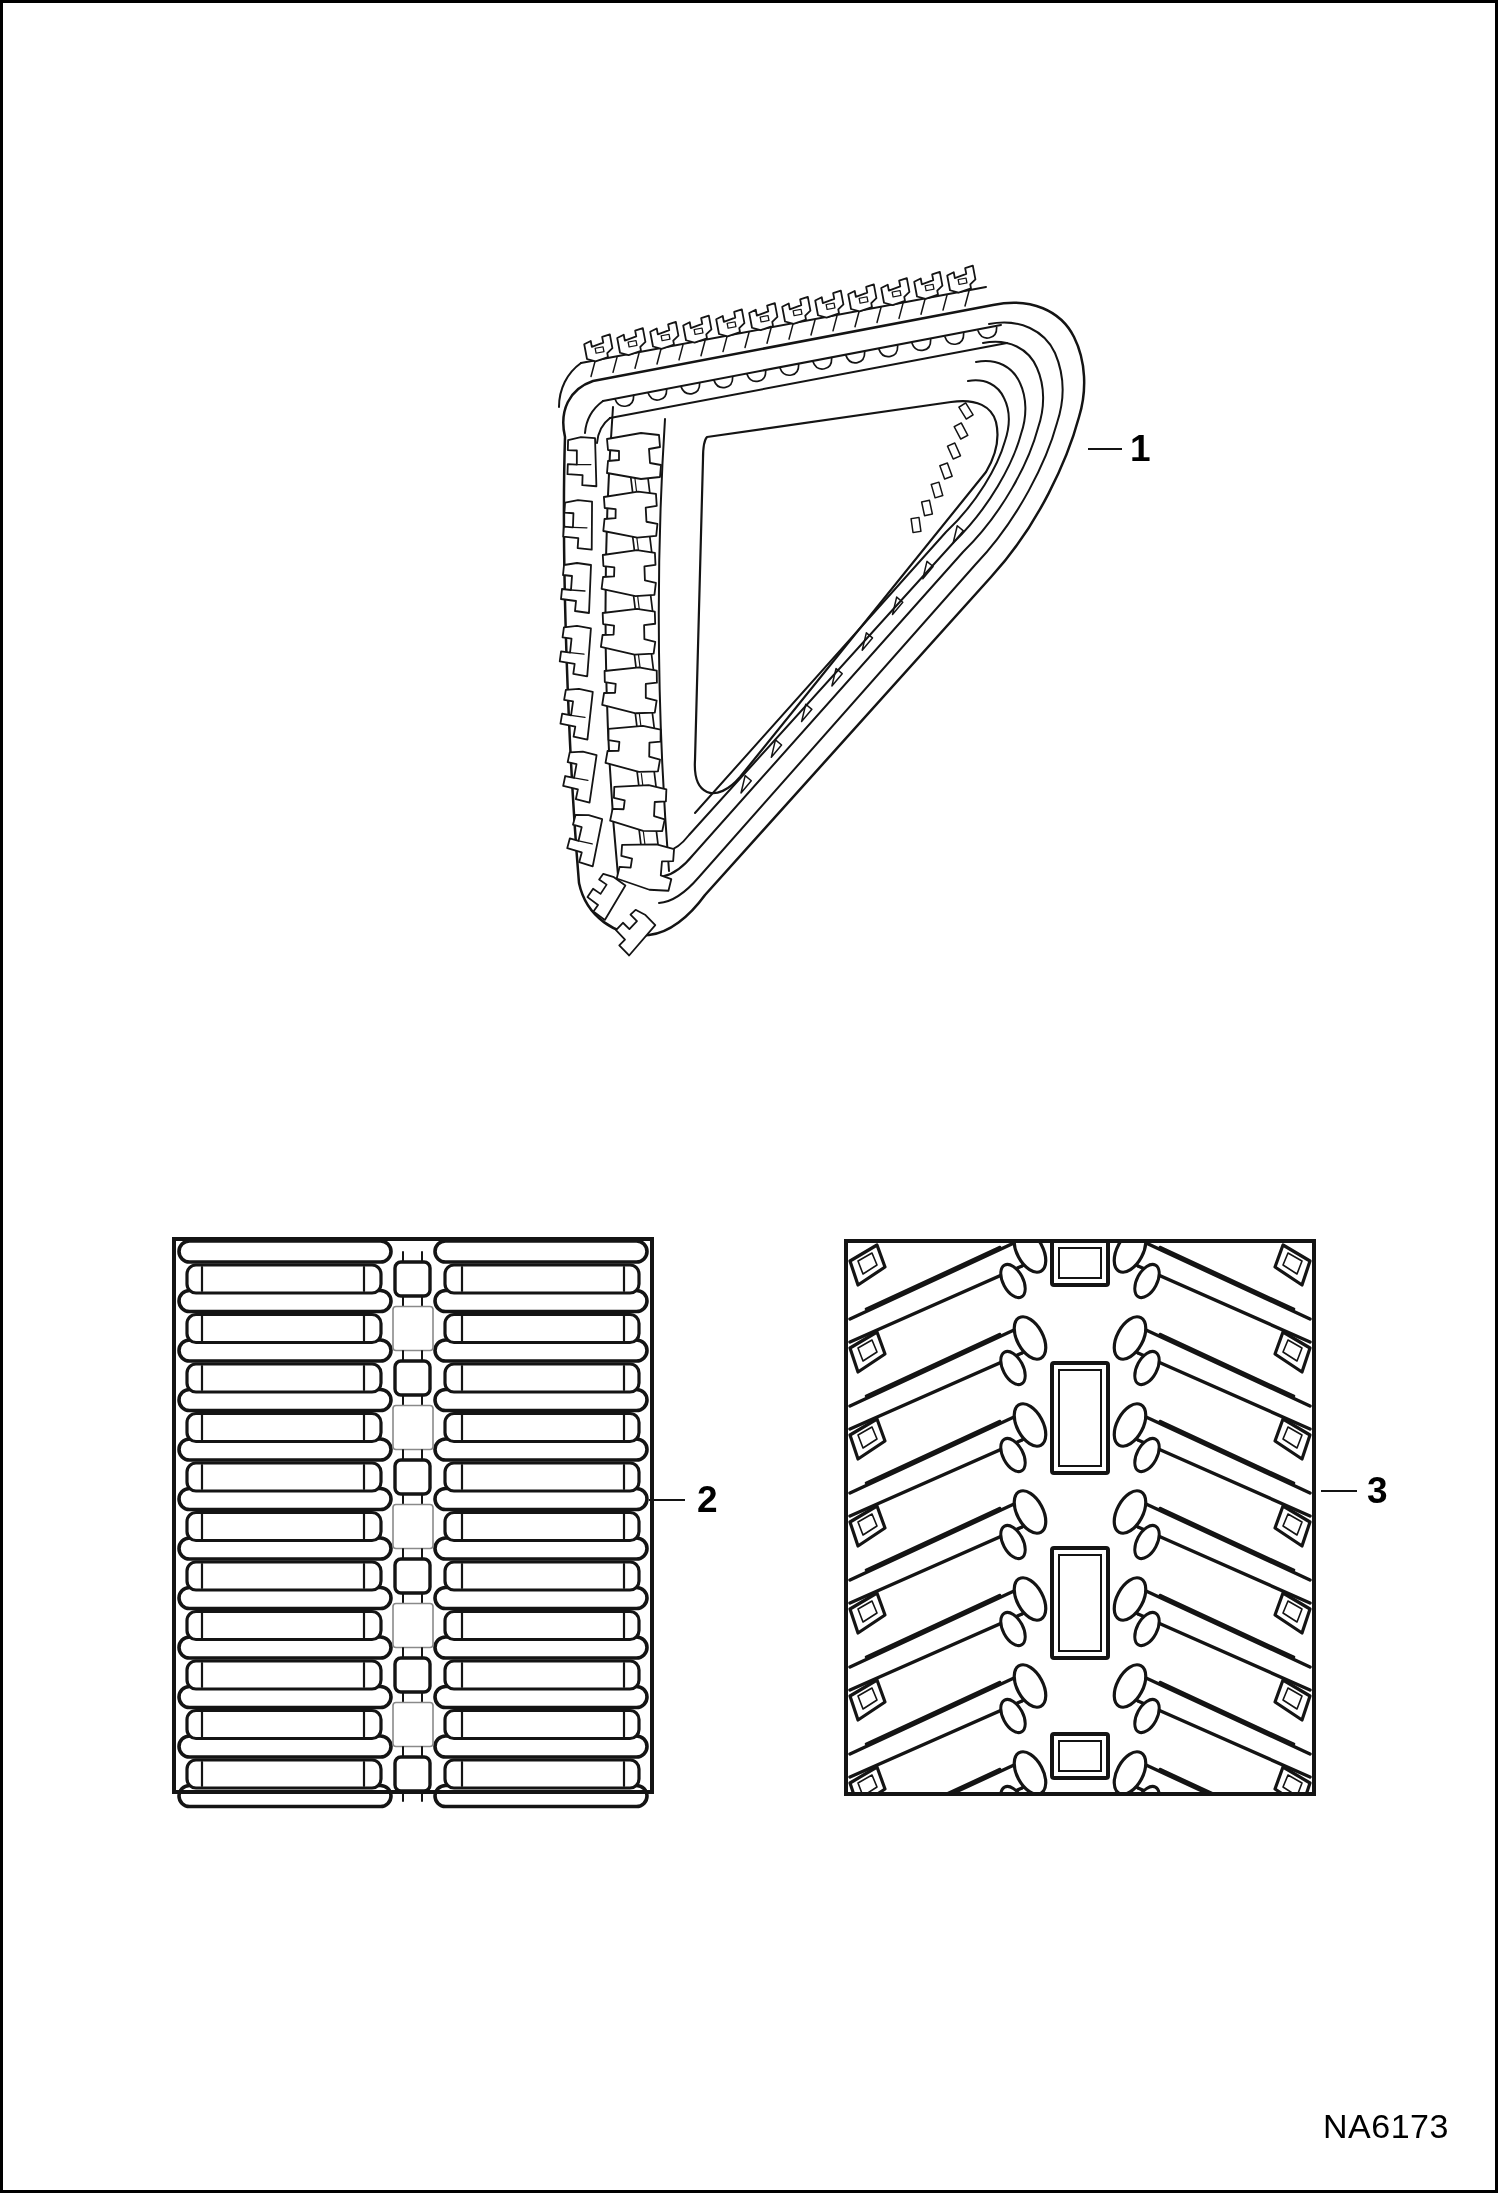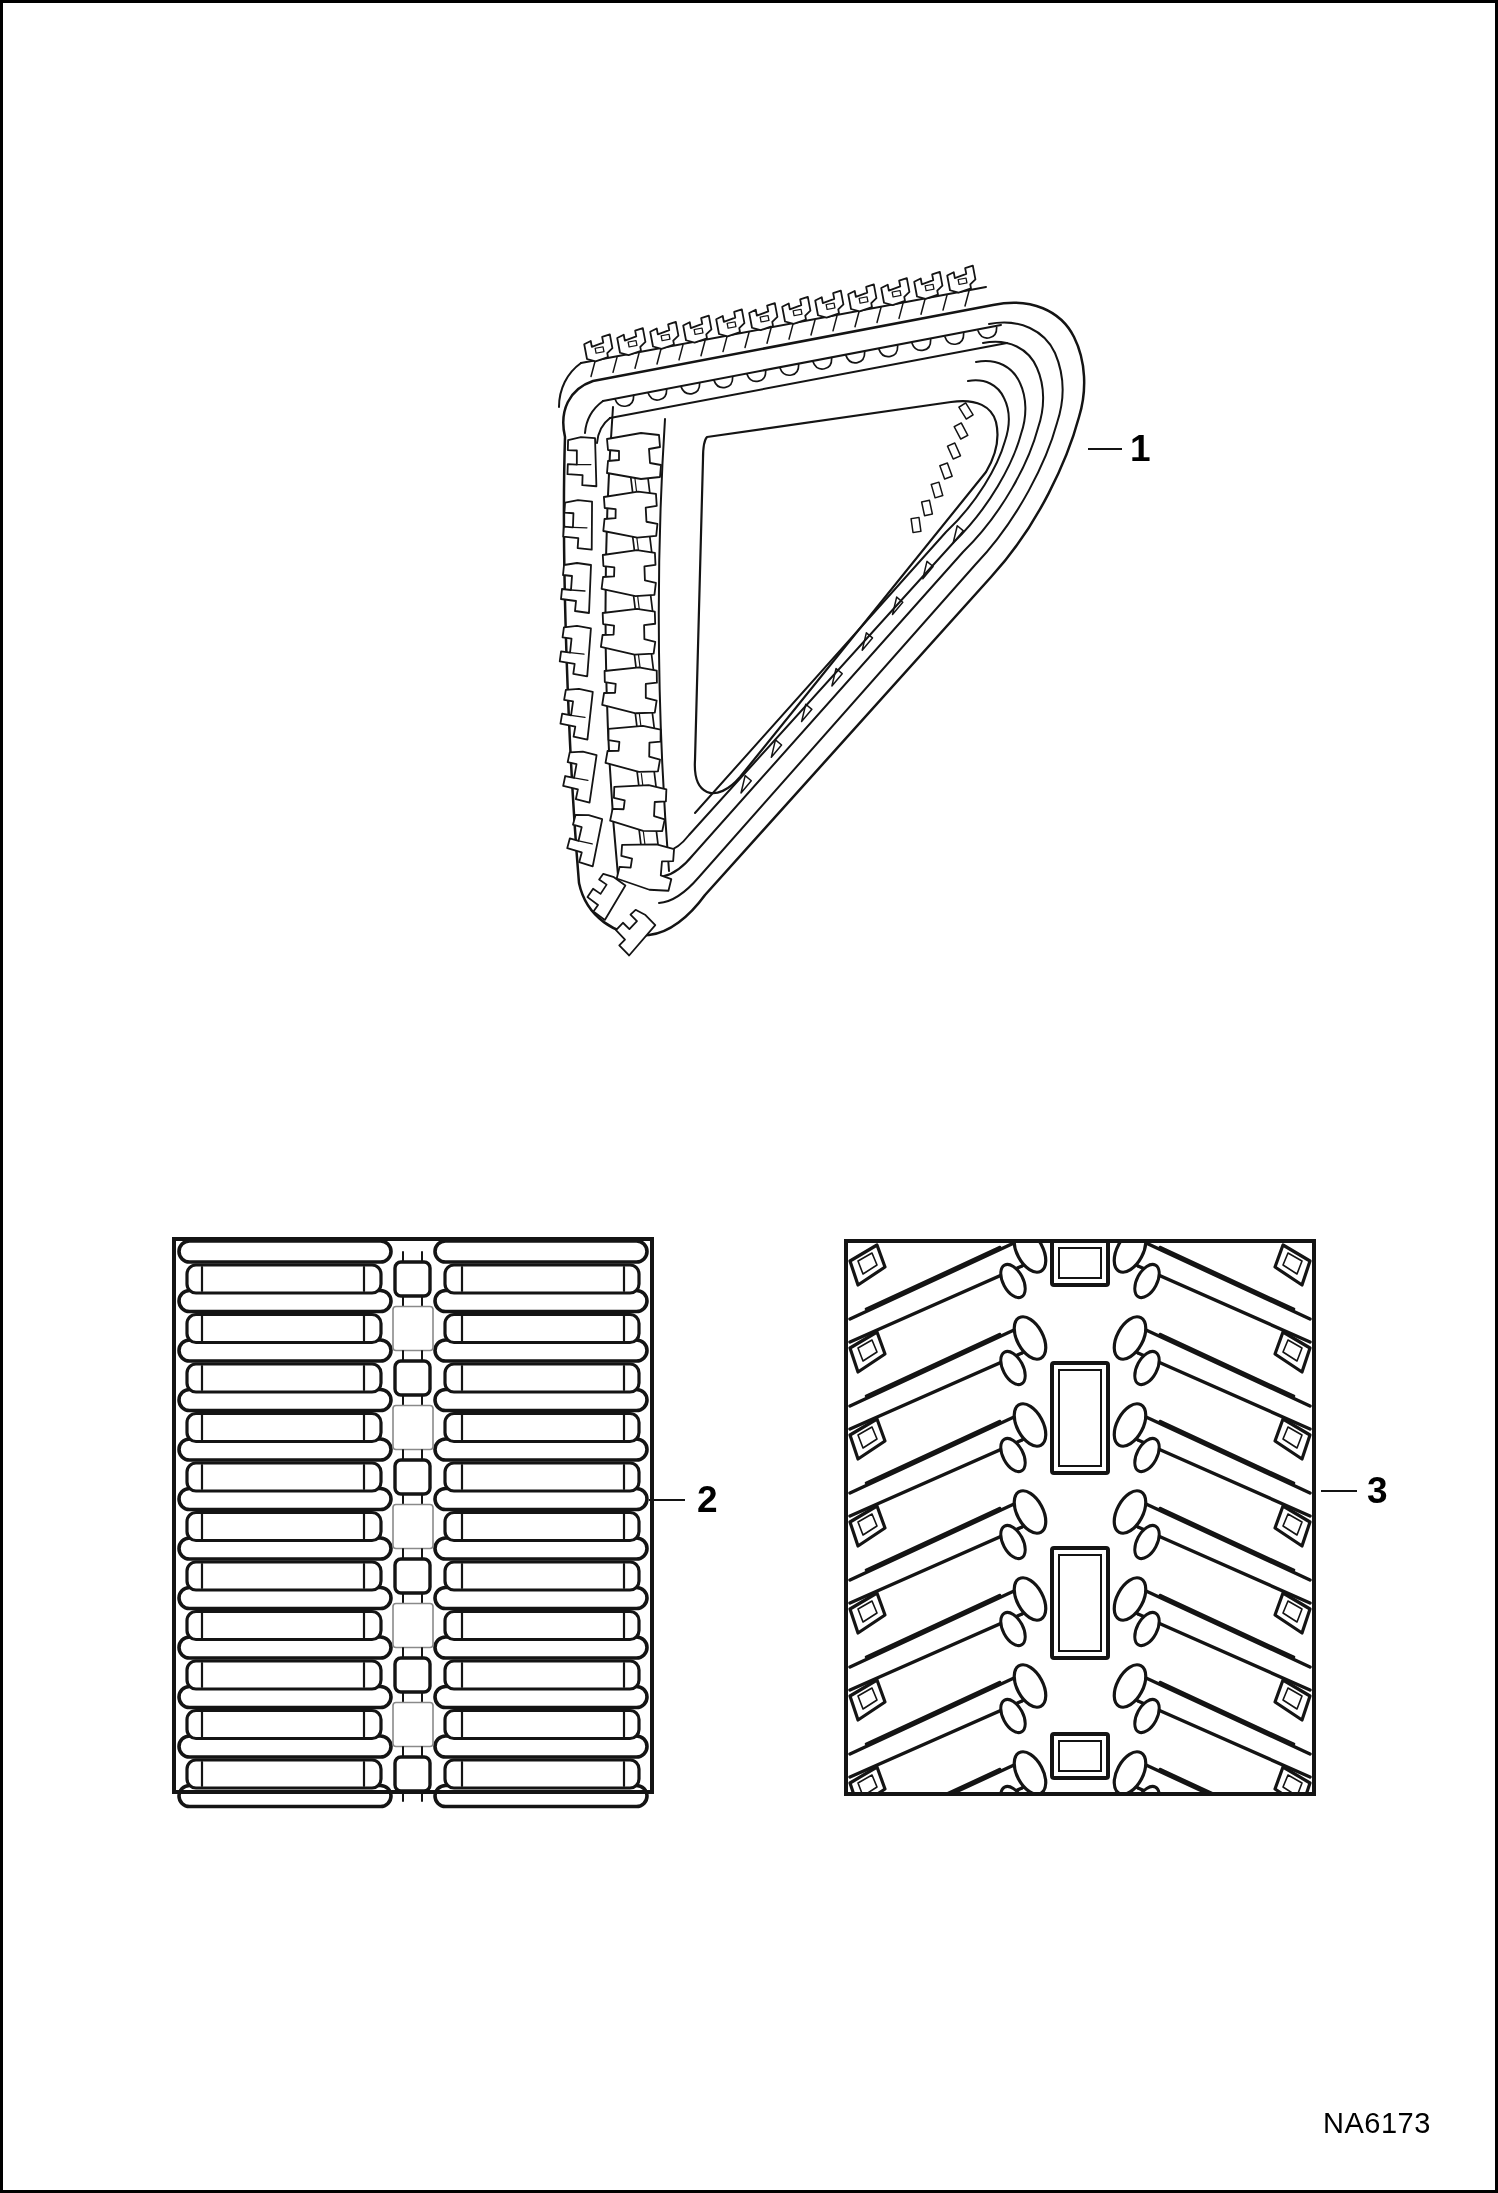--- a/index.html
+++ b/index.html
@@ -21,21 +21,21 @@
     color:#000;
   }
   .leader{
     position:absolute;
     height:2px;
     background:#141414;
   }
   .drawing-code{
     position:absolute;
     left:1320px;top:2104px;
-    font-size:29px;
+    font-size:34px;
     letter-spacing:0.5px;
     color:#000;
   }
 </style>
 </head>
 <body>
 
 <div class="page">
 
   <svg class="fig" id="svg-track" style="left:538px;top:288px" width="564" height="664" viewBox="538 288 564 664">

